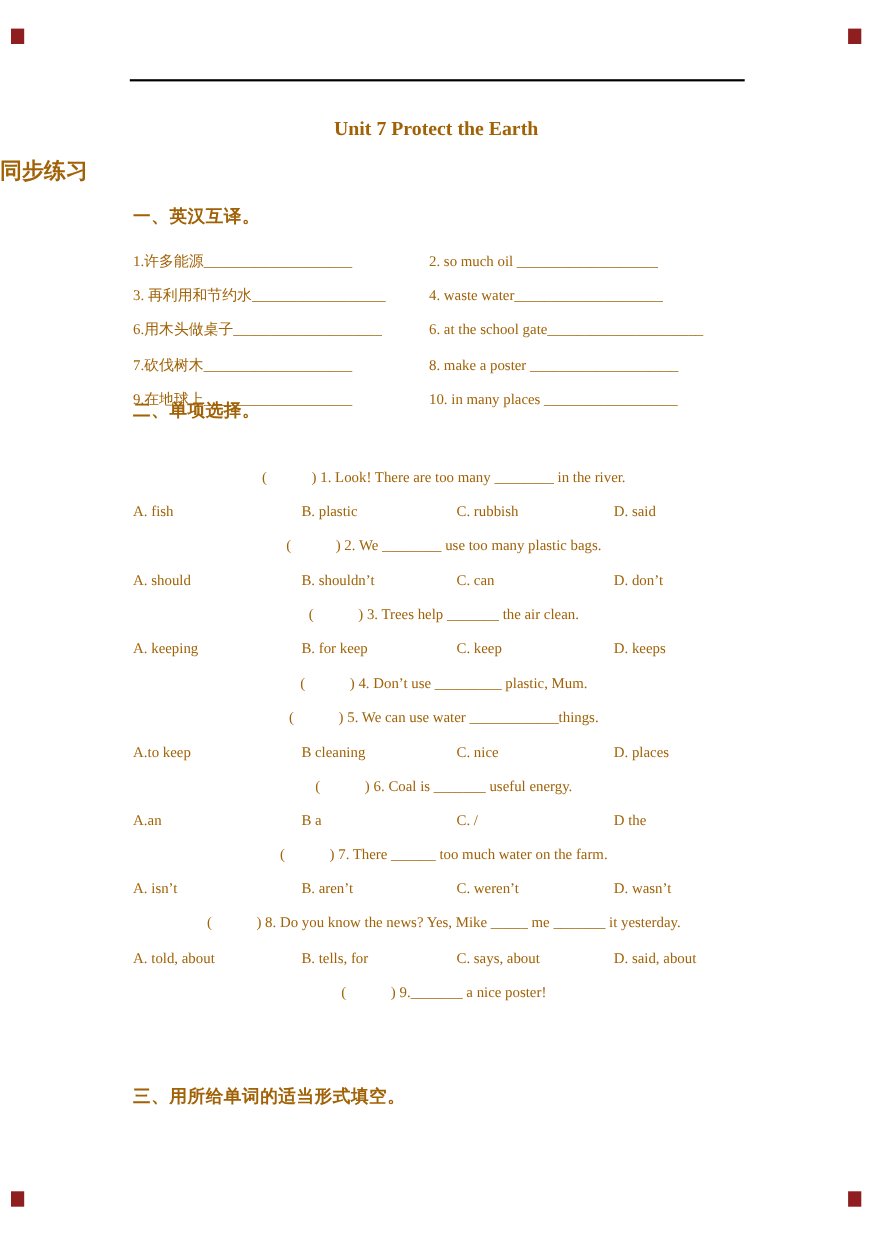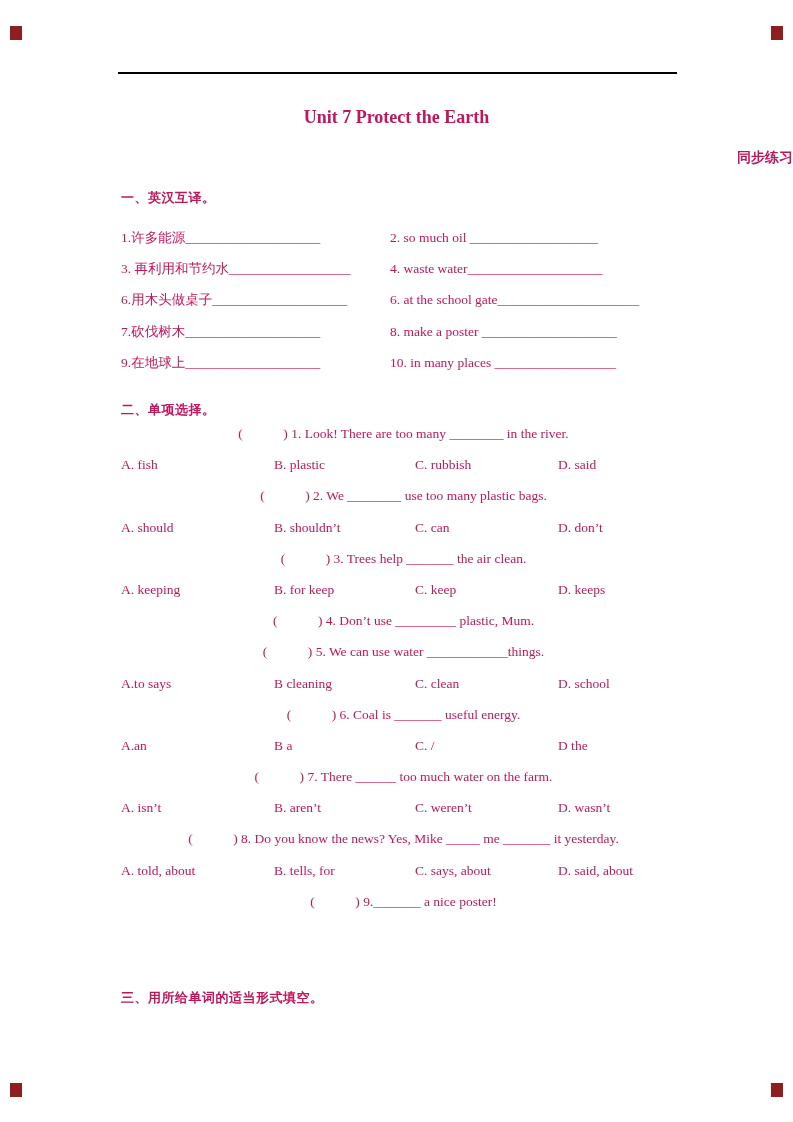--- a/index.html
+++ b/index.html
@@ -2,21 +2,21 @@
 <html><head>
 <meta charset="utf-8">
 <style>
   * { margin: 0; padding: 0; box-sizing: border-box; }
   html, body { background: #ffffff; }
   .page {
     position: relative;
     width: 793px;
     height: 1122px;
     background: #ffffff;
-    color: #be185d;
+    color: #a16207;
     font-family: "Liberation Serif", "DejaVu Serif", serif;
     font-size: 13.5px;
     overflow: hidden;
   }
   .corner-mark {
     position: absolute;
     width: 12px;
     height: 14px;
     background: #8e1e20;
   }
@@ -37,38 +37,38 @@
     text-align: center;
     font-weight: bold;
     font-size: 18px;
     line-height: 28px;
     font-family: "Liberation Serif", "DejaVu Serif", serif;
   }
   .doc-subtitle {
     position: absolute;
     top: 144px; left: 0;
     width: 100%;
-    text-align: right;
+    text-align: left;
     font-weight: bold;
-    font-size: 14px;
+    font-size: 20px;
     line-height: 28px;
-    font-family: Liberation Serif, serif;
+    font-family: Liberation Mono, monospace;
   }
   .sec-heading {
     position: absolute;
     left: 121px;
     font-weight: bold;
-    font-size: 13px;
+    font-size: 16px;
     line-height: 28px;
     letter-spacing: 0.5px;
     font-family: "Liberation Sans", "DejaVu Sans", sans-serif;
     white-space: pre;
   }
   .heading-translation { top: 184px; }
-  .heading-choice      { top: 396px; text-align: center; }
+  .heading-choice      { top: 360px; text-align: center; }
   .heading-fill        { top: 984px; }
   .translation-list {
     position: absolute;
     left: 121px; top: 222px;
     width: 560px;
     display: grid;
     grid-template-columns: 269px 1fr;
     grid-auto-rows: 31.2px;
   }
   .translation-item {
@@ -153,24 +153,24 @@
       <span class="opt opt-a">A. keeping</span>
       <span class="opt opt-b">B. for keep</span>
       <span class="opt opt-c">C. keep</span>
       <span class="opt opt-d">D. keeps</span>
     </div>
 
     <div class="q-stem">(            ) 4. Don’t use _________ plastic, Mum.</div>
 
     <div class="q-stem">(            ) 5. We can use water ____________things.</div>
     <div class="q-opts">
-      <span class="opt opt-a">A.to says</span>
+      <span class="opt opt-a">A.to keep</span>
       <span class="opt opt-b">B cleaning</span>
-      <span class="opt opt-c">C. clean</span>
-      <span class="opt opt-d">D. school</span>
+      <span class="opt opt-c">C. nice</span>
+      <span class="opt opt-d">D. places</span>
     </div>
 
     <div class="q-stem">(            ) 6. Coal is _______ useful energy.</div>
     <div class="q-opts">
       <span class="opt opt-a">A.an</span>
       <span class="opt opt-b">B a</span>
       <span class="opt opt-c">C. /</span>
       <span class="opt opt-d">D the</span>
     </div>
 

